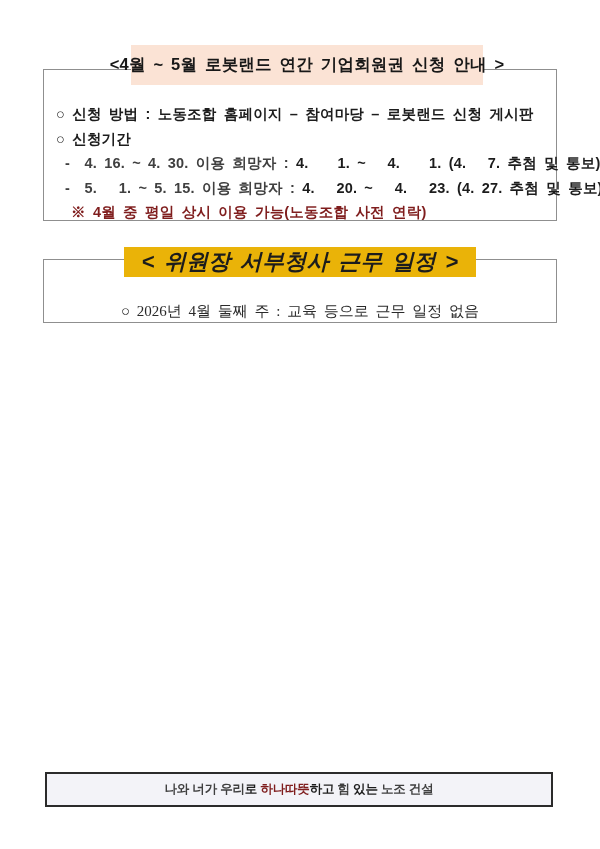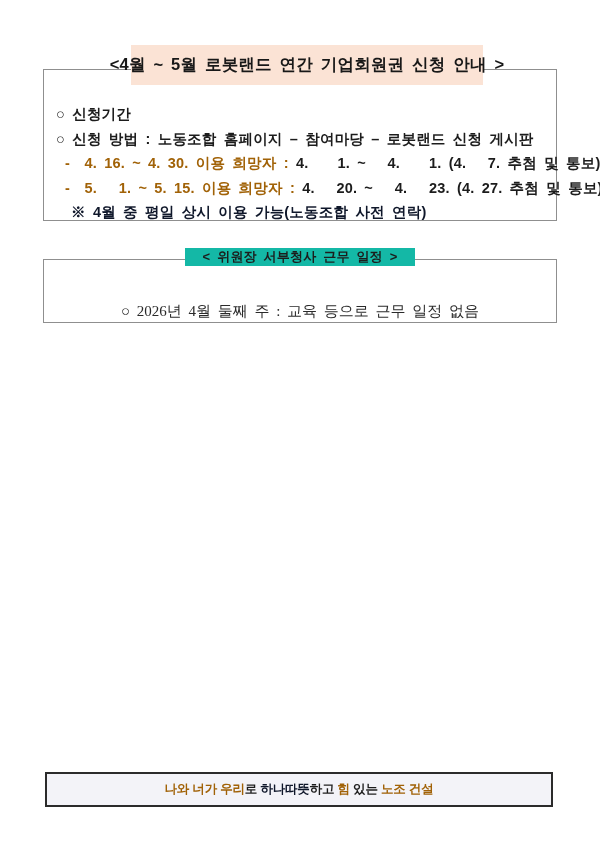--- a/index.html
+++ b/index.html
@@ -37,43 +37,44 @@
     padding: 32px 10px 0 12px;
     font-size: 14.5px; font-weight: bold;
     word-spacing: 3px; letter-spacing: 0.2px;
   }
   .box1 .bline {
     line-height: 24.5px;
     white-space: pre;
   }
   .indent1 { padding-left: 9px; }
   .indent2 { padding-left: 15px; }
-  .t-blue  { color: #a16207; }
-  .t-red   { color: #0f172a; }
+  .t-blue  { color: #404040; }
+  .t-red   { color: #7f1d1d; }
   .t-black { color: #1c1c1c; }
   
   .box2 {
     position: absolute;
     left: 43px; top: 259px;
     width: 514px; height: 64px;
     border: 1px solid #8f8f8f;
   }
   .box2-title {
     position: absolute;
     top: -13px; left: 0;
     width: 100%;
     text-align: center;
   }
   .box2-title span {
     display: inline-block;
-    background: #14b8a6;
+    background: #eab308;
     padding: 0 18px;
-    font-weight: bold; font-size: 13px;
+    font-weight: bold; font-size: 22px;
     word-spacing: 3px; letter-spacing: 0.2px;
     white-space: nowrap;
+    font-style: italic;
   }
   .box2-content {
     margin-top: 42px;
     text-align: center;
     font-family: "Liberation Serif", serif;
     font-size: 15px;
     color: #2a2a2a;
     word-spacing: 3px;
     white-space: nowrap;
   }
@@ -91,22 +92,22 @@
   }
 </style>
 </head>
 <body>
 
 <div class="page">
 
   <div class="banner">&lt;4월 ~ 5월 로봇랜드 연간 기업회원권 신청 안내 &gt;</div>
 
   <div class="box1">
+    <div class="bline t-black">○ 신청 방법 : 노동조합 홈페이지 – 참여마당 – 로봇랜드 신청 게시판</div>
     <div class="bline t-black">○ 신청기간</div>
-    <div class="bline t-black">○ 신청 방법 : 노동조합 홈페이지 – 참여마당 – 로봇랜드 신청 게시판</div>
     <div class="bline indent1"><span class="t-blue">-  4. 16. ~ 4. 30. 이용 희망자 : </span><span class="t-black">4.    1. ~   4.    1. (4.   7. 추첨 및 통보)</span></div>
     <div class="bline indent1"><span class="t-blue">-  5.   1. ~ 5. 15. 이용 희망자 : </span><span class="t-black">4.   20. ~   4.   23. (4. 27. 추첨 및 통보)</span></div>
     <div class="bline indent2 t-red">※ 4월 중 평일 상시 이용 가능(노동조합 사전 연락)</div>
   </div>
 
   <div class="box2">
     <div class="box2-title">
       <span>&lt; 위원장 서부청사 근무 일정 &gt;</span>
     </div>
     <div class="box2-content">○ 2026년 4월 둘째 주 : 교육 등으로 근무 일정 없음</div>

